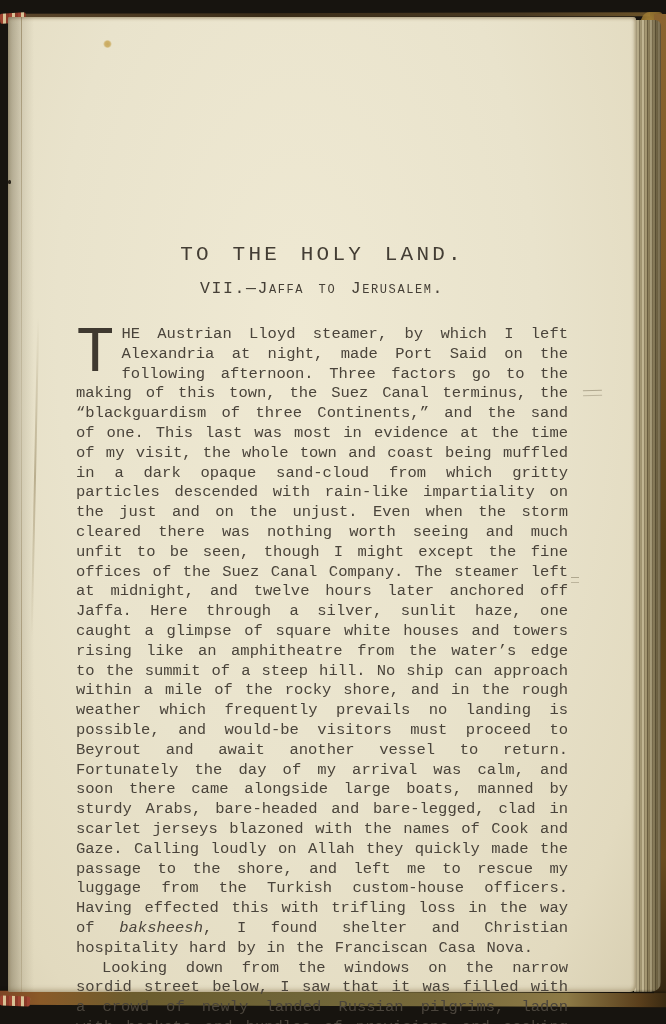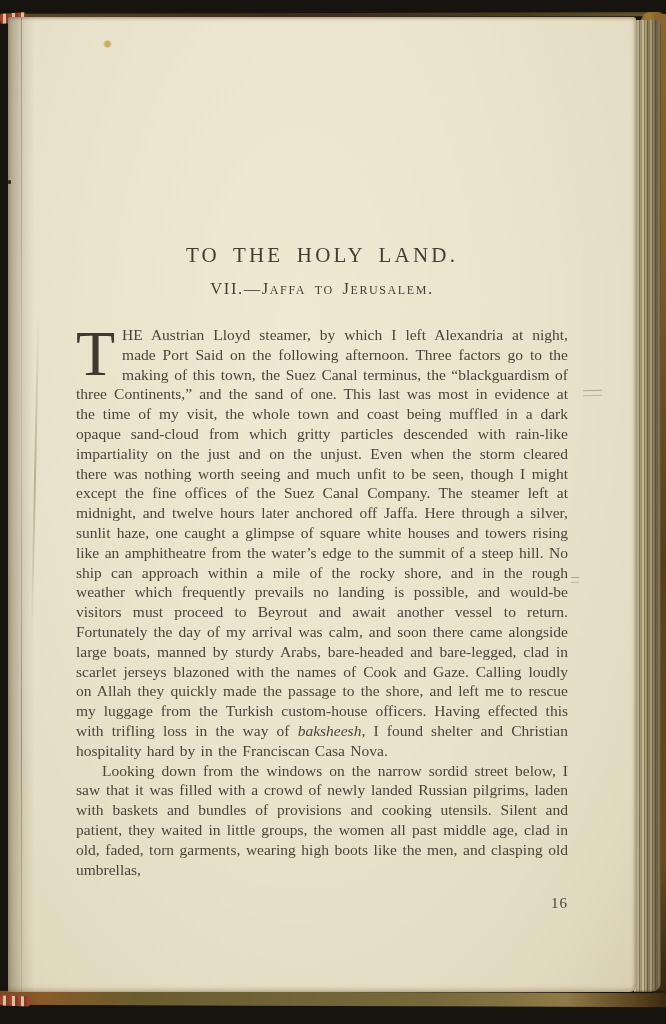--- a/index.html
+++ b/index.html
@@ -5,20 +5,21 @@
   html, body {
     margin: 0; padding: 0;
     background: #181512;
     font-family: "Liberation Serif", serif;
   }
   .scene {
     position: relative;
     width: 666px; height: 1024px;
     background: #17140f;
     overflow: hidden;
+    font-family: Liberation Mono, monospace;
   }
   
   .cover-top-line {
     position: absolute; left: 16px; top: 13px; width: 634px; height: 4px;
     background: linear-gradient(90deg, #5a452a, #3a2c18 40%, #4a3a22 80%, #6a5228);
     transform: rotate(-0.15deg);
   }
   
   .headband { 
     height: 10px;

